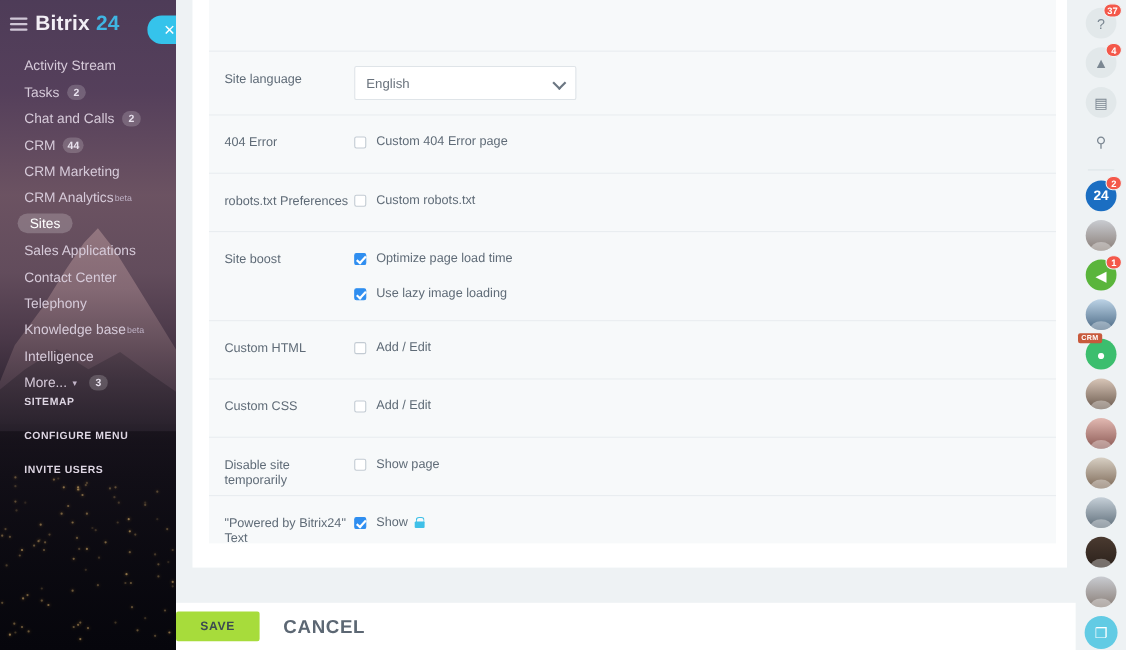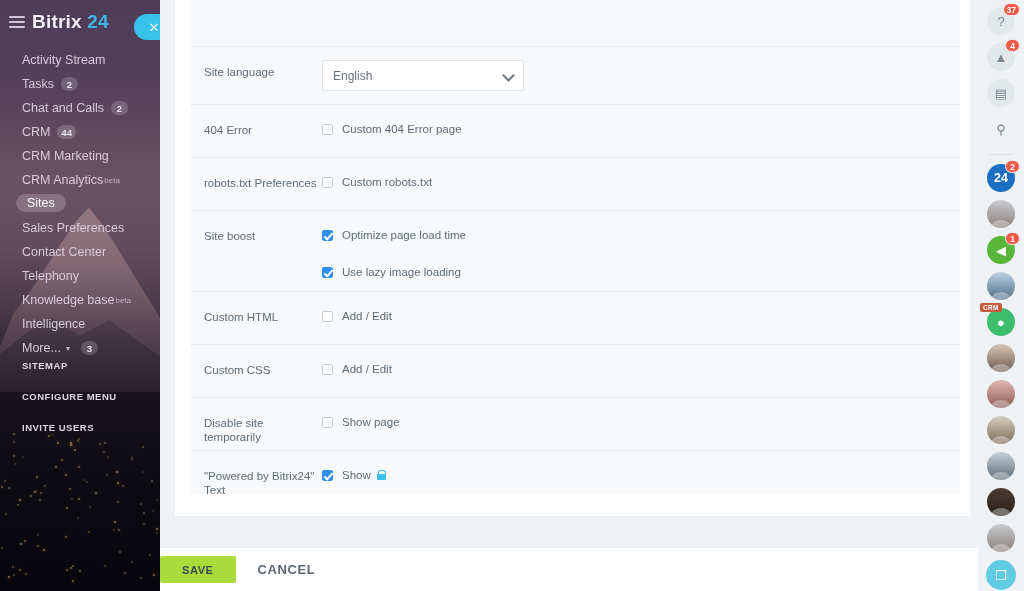--- a/index.html
+++ b/index.html
@@ -143,21 +143,21 @@
     font-size: 12px; color: #6a737d; cursor: pointer;
   }
   .select .chev {
     position: absolute; right: 10px; top: 50%; width: 9px; height: 9px;
     margin-top: -5px;
     border-right: 2px solid #6b7682; border-bottom: 2px solid #6b7682;
     transform: rotate(45deg);
   }
 
   .chk-line { display: flex; align-items: center; height: 22px; }
-  .chk-line + .chk-line { margin-top: 10px; align-items: flex-end; }
+  .chk-line + .chk-line { margin-top: 10px; }
   .cbox {
     width: 11px; height: 11px; flex: none;
     border: 1px solid #c3cbd3; border-radius: 2px; background: #fff;
     cursor: pointer; position: relative;
   }
   .cbox.on { background: #2f8ef0; border-color: #2f8ef0; }
   .cbox.on::after {
     content: ""; position: absolute; left: 3px; top: 0px;
     width: 3px; height: 7px;
     border-right: 2px solid #fff; border-bottom: 2px solid #fff;
@@ -181,21 +181,21 @@
   }
   .footer-inner { display: flex; align-items: center; height: 43px; }
   .btn-save {
     background: #a7dc3b; color: #3c4a52; border: none;
     height: 27px; padding: 0 22px; border-radius: 2px;
     font-size: 11px; font-weight: bold; letter-spacing: .6px; cursor: pointer;
     font-family: "Liberation Sans", sans-serif;
   }
   .btn-cancel {
     background: none; border: none; margin-left: 22px;
-    font-size: 13px; font-weight: bold; letter-spacing: .6px;
+    font-size: 17px; font-weight: bold; letter-spacing: .6px;
     color: #5c6773; cursor: pointer;
     font-family: "Liberation Sans", sans-serif;
   }
 
   
   .rail {
     position: absolute; right: 0; top: 0; width: 46px; height: 591px;
     background: #eef2f4; display: flex; flex-direction: column; align-items: center;
     padding-top: 7px;
   }
@@ -368,21 +368,21 @@
         </div>
         <div class="sb-item">
           <span class="sb-label">CRM Analytics</span>
           <span class="sup">beta</span>
         </div>
         <div class="sb-item active">
           <span class="sb-pill">Sites</span>
           <span class="sb-label">Sites</span>
         </div>
         <div class="sb-item">
-          <span class="sb-label">Sales Preferences</span>
+          <span class="sb-label">Sales Applications</span>
         </div>
         <div class="sb-item">
           <span class="sb-label">Contact Center</span>
         </div>
         <div class="sb-item">
           <span class="sb-label">Telephony</span>
         </div>
         <div class="sb-item">
           <span class="sb-label">Knowledge base</span>
           <span class="sup">beta</span>

